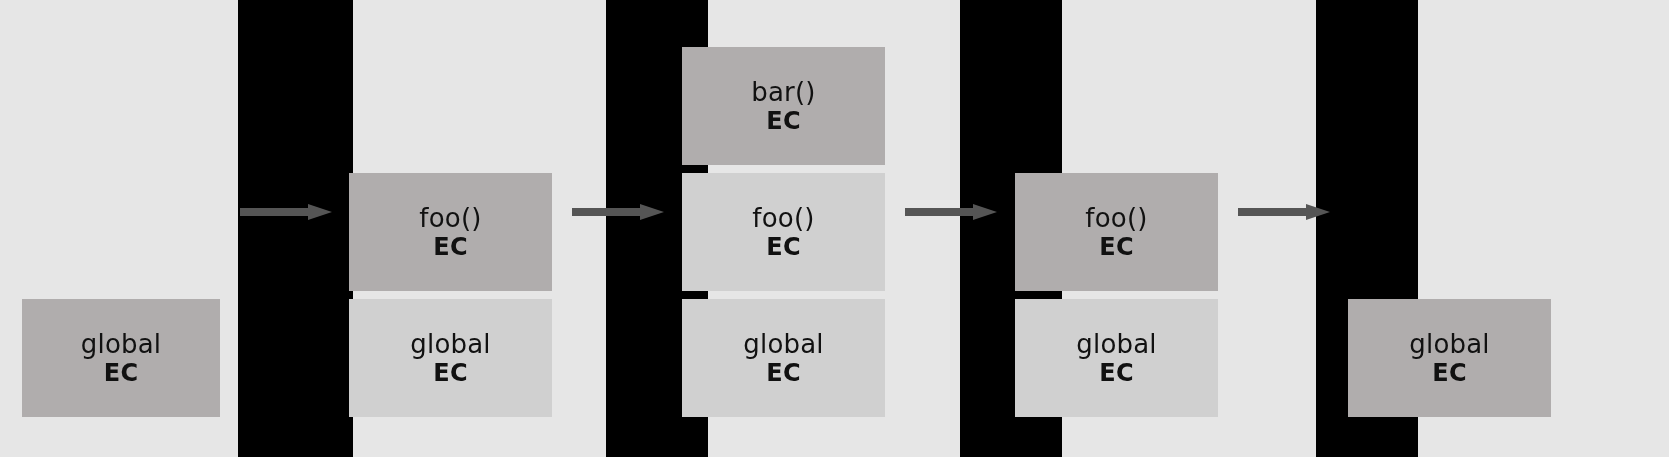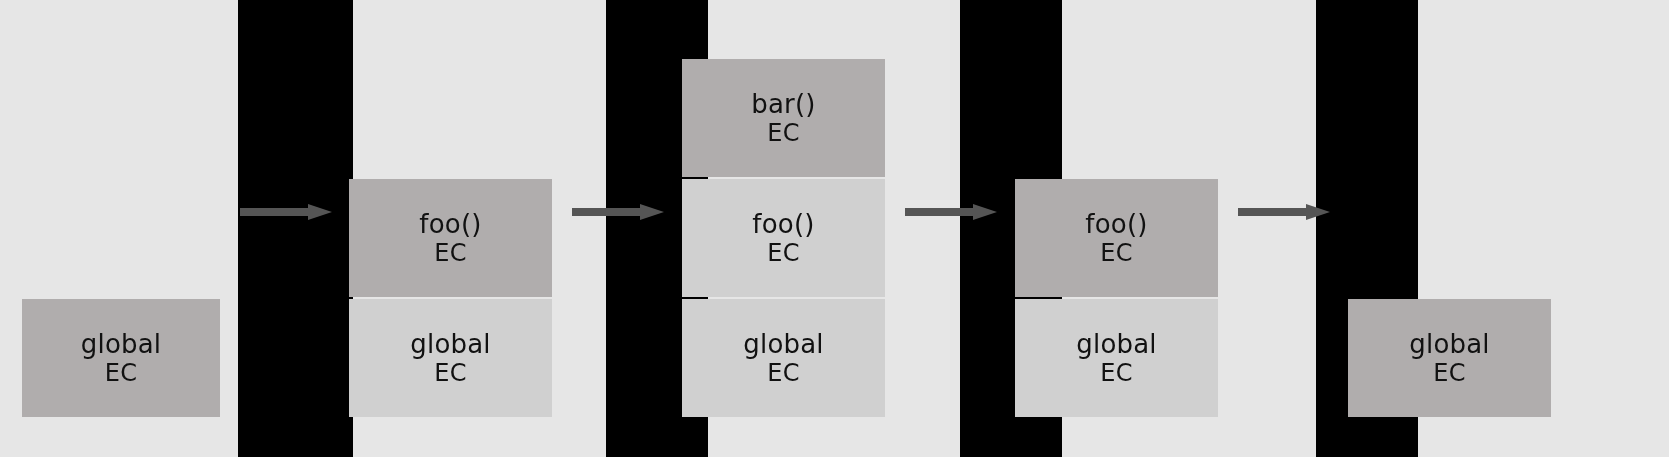--- a/index.html
+++ b/index.html
@@ -30,28 +30,28 @@
     display:block;
   }
 
   .ecbox{
     width:100%;
     box-sizing:border-box;
     display:flex;flex-direction:column;
     align-items:center;justify-content:center;
     line-height:1.18;
     color:#111111;
-    margin-bottom:2px;
+    margin-bottom:8px;
   }
   .ecbox:last-child{margin-bottom:16px;}
   .ecbox.active{background:#b0adad;}
   .ecbox.idle{background:#d0d0d0;}
 
   .fn{font-size:26px;font-weight:400;letter-spacing:.2px;}
-  .ec{font-size:24px;font-weight:400;letter-spacing:.3px;}
+  .ec{font-size:24px;font-weight:700;letter-spacing:.3px;}
 
   .stack{
     position:absolute;
     bottom:24px;
     display:flex;flex-direction:column;
     align-items:stretch;
   }
 </style>
 </head>
 <body>

